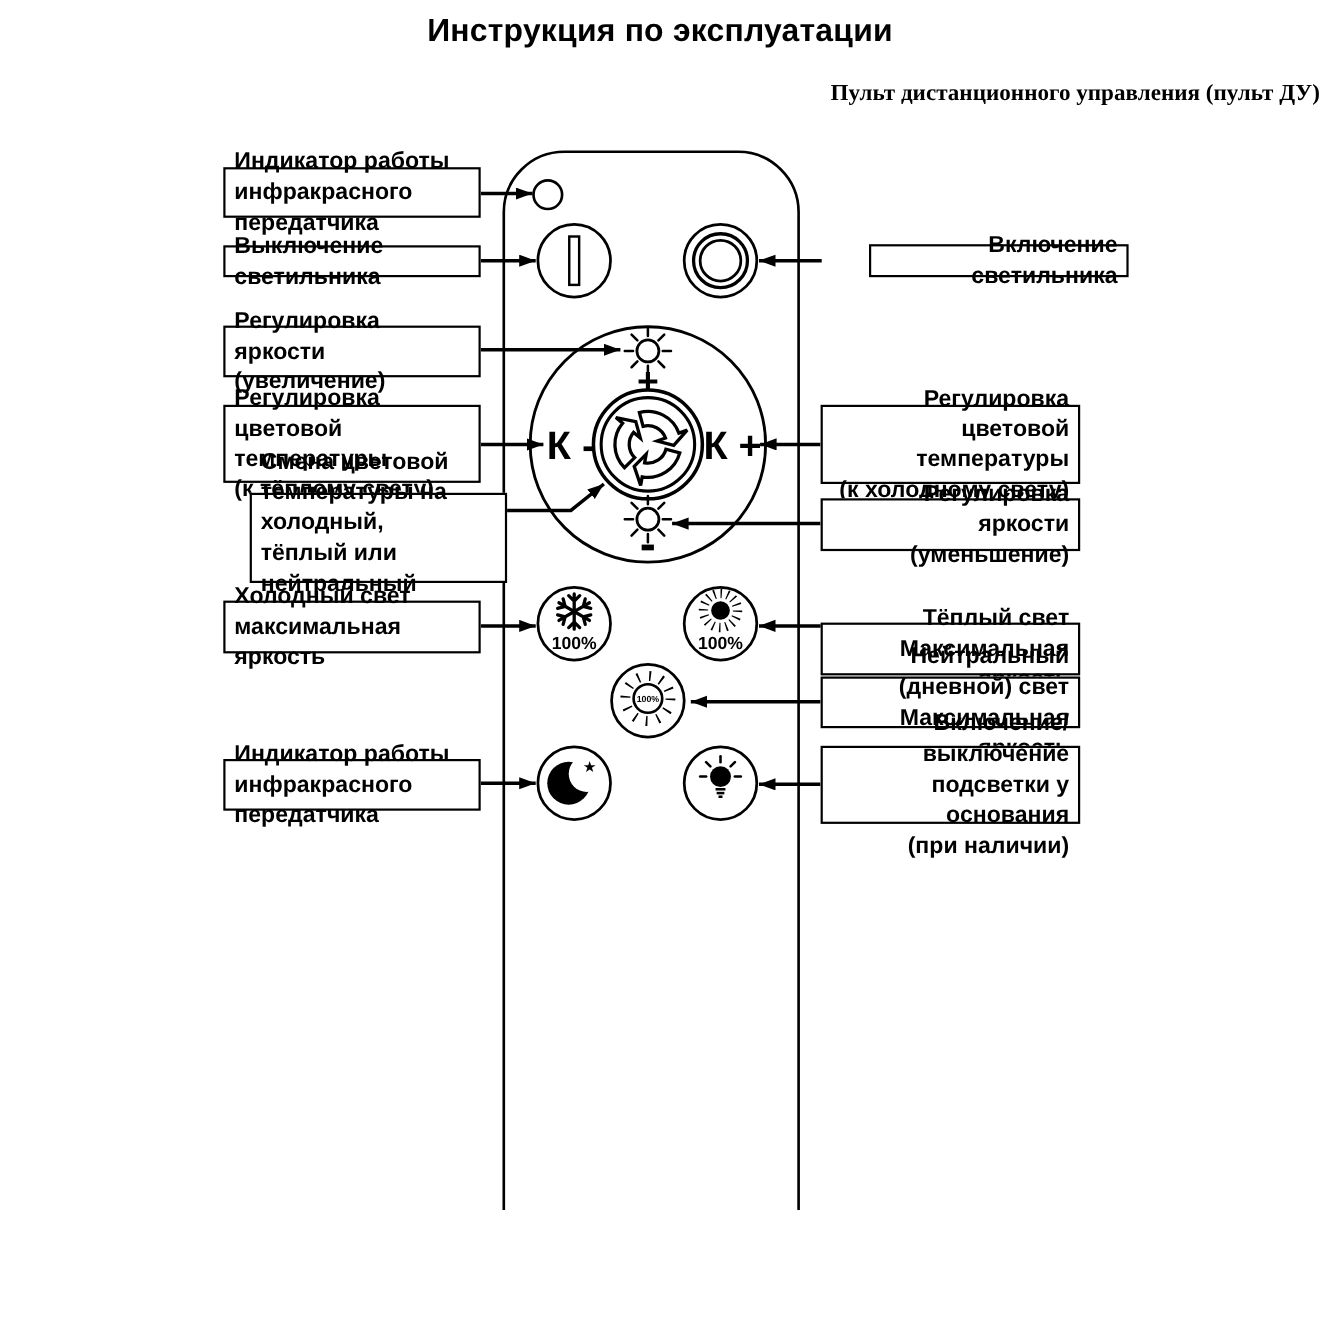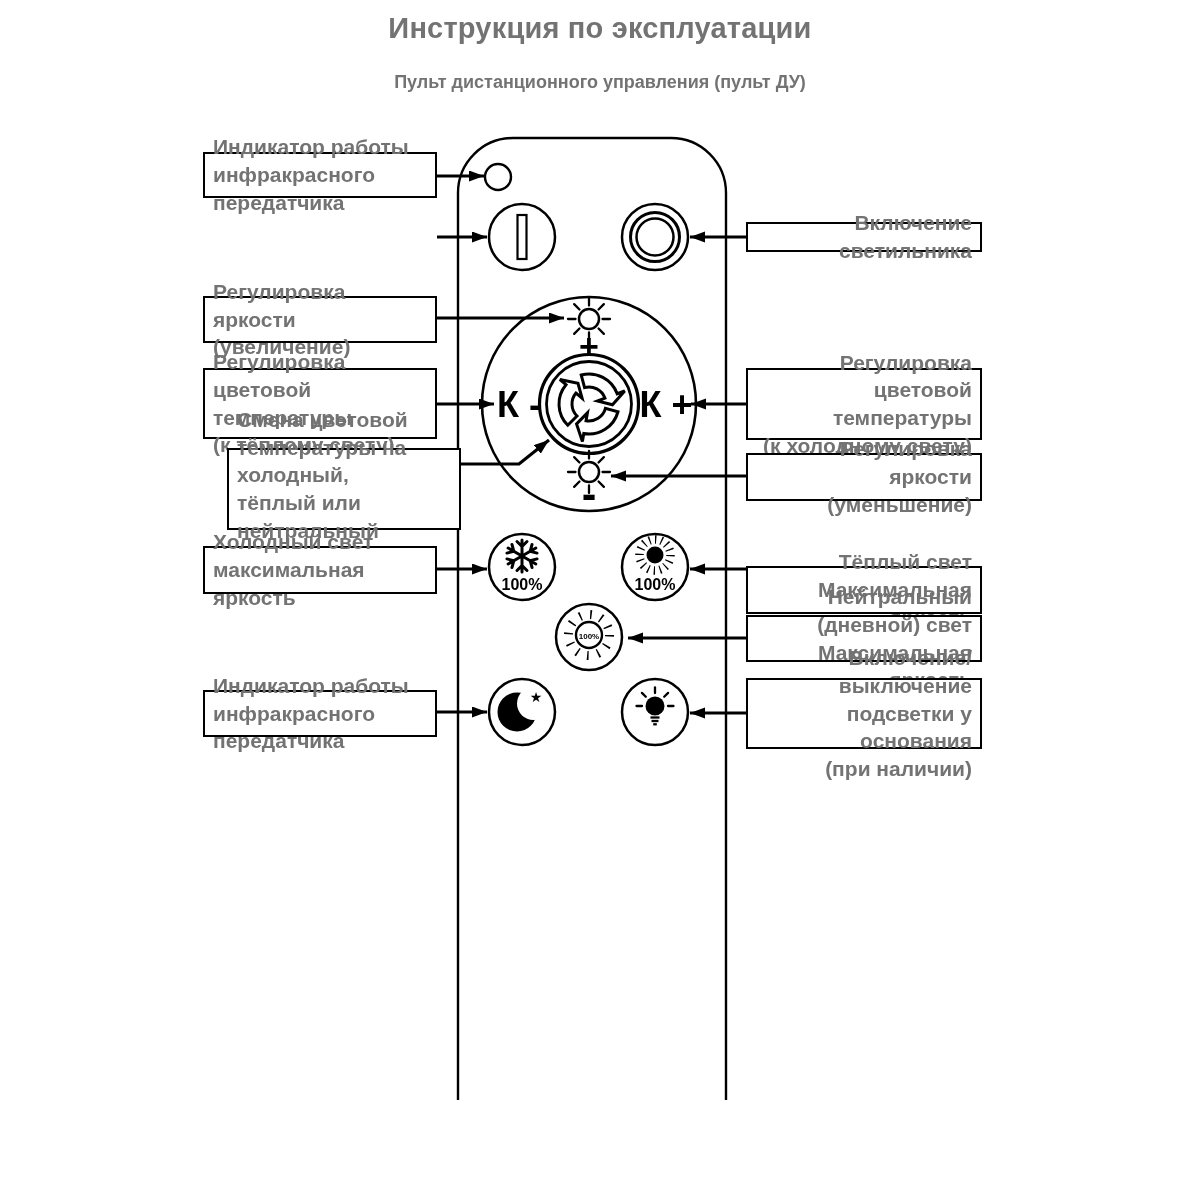--- a/index.html
+++ b/index.html
@@ -2,37 +2,38 @@
 <html><head>
 <meta charset="utf-8">
 <style>
   html, body { margin: 0; padding: 0; background: #ffffff; }
   .stage {
     position: relative;
     width: 1200px;
     height: 1100px;
     background: #ffffff;
     font-family: "Liberation Sans", sans-serif;
-    color: #737373;
+    color: #000000;
     overflow: hidden;
   }
   .page-title {
     position: absolute;
     top: 12px; left: 0; width: 100%;
     text-align: center;
     font-size: 29px;
     font-weight: bold;
     letter-spacing: 0.2px;
   }
   .page-subtitle {
     position: absolute;
     top: 72px; left: 0; width: 100%;
-    text-align: center;
-    font-size: 18px;
+    text-align: right;
+    font-size: 21px;
     font-weight: bold;
+    font-family: Liberation Serif, serif;
   }
   .diagram-svg { position: absolute; top: 0; left: 0; }
   .callout {
     position: absolute;
     box-sizing: border-box;
     border: 2.2px solid #000000;
     background: #ffffff;
     display: flex;
     align-items: center;
     font-size: 21px;
@@ -179,20 +180,23 @@
       <line x1="747" y1="569" x2="690" y2="569" marker-end="url(#ah)"></line>
       <line x1="746" y1="638" x2="628" y2="638" marker-end="url(#ah)"></line>
       <line x1="746" y1="713" x2="690" y2="713" marker-end="url(#ah)"></line>
     </g>
   </svg>
 
   <div class="callout left" style="top:152px;height:46px;">
     <span>Индикатор работы
 инфракрасного передатчика</span>
   </div>
+  <div class="callout left" style="top:223px;height:29px;">
+    <span>Выключение светильника</span>
+  </div>
   <div class="callout left" style="top:296px;height:47px;">
     <span>Регулировка яркости
 (увеличение)</span>
   </div>
   <div class="callout left" style="top:368px;height:71px;">
     <span>Регулировка цветовой
 температуры
 (к тёплому свету)</span>
   </div>
   <div class="callout left" style="top:448px;height:82px;margin-left:24px;">
@@ -203,21 +207,21 @@
   </div>
   <div class="callout left" style="top:546px;height:48px;">
     <span>Холодный свет
 максимальная яркость</span>
   </div>
   <div class="callout left" style="top:690px;height:47px;">
     <span>Индикатор работы
 инфракрасного передатчика</span>
   </div>
 
-  <div class="callout right" style="top:222px;height:30px;">
+  <div class="callout right" style="top:222px;height:30px;margin-left:44px;">
     <span>Включение светильника</span>
   </div>
   <div class="callout right" style="top:368px;height:72px;">
     <span>Регулировка цветовой
 температуры
 (к холодному свету)</span>
   </div>
   <div class="callout right" style="top:453px;height:48px;">
     <span>Регулировка яркости
 (уменьшение)</span>

